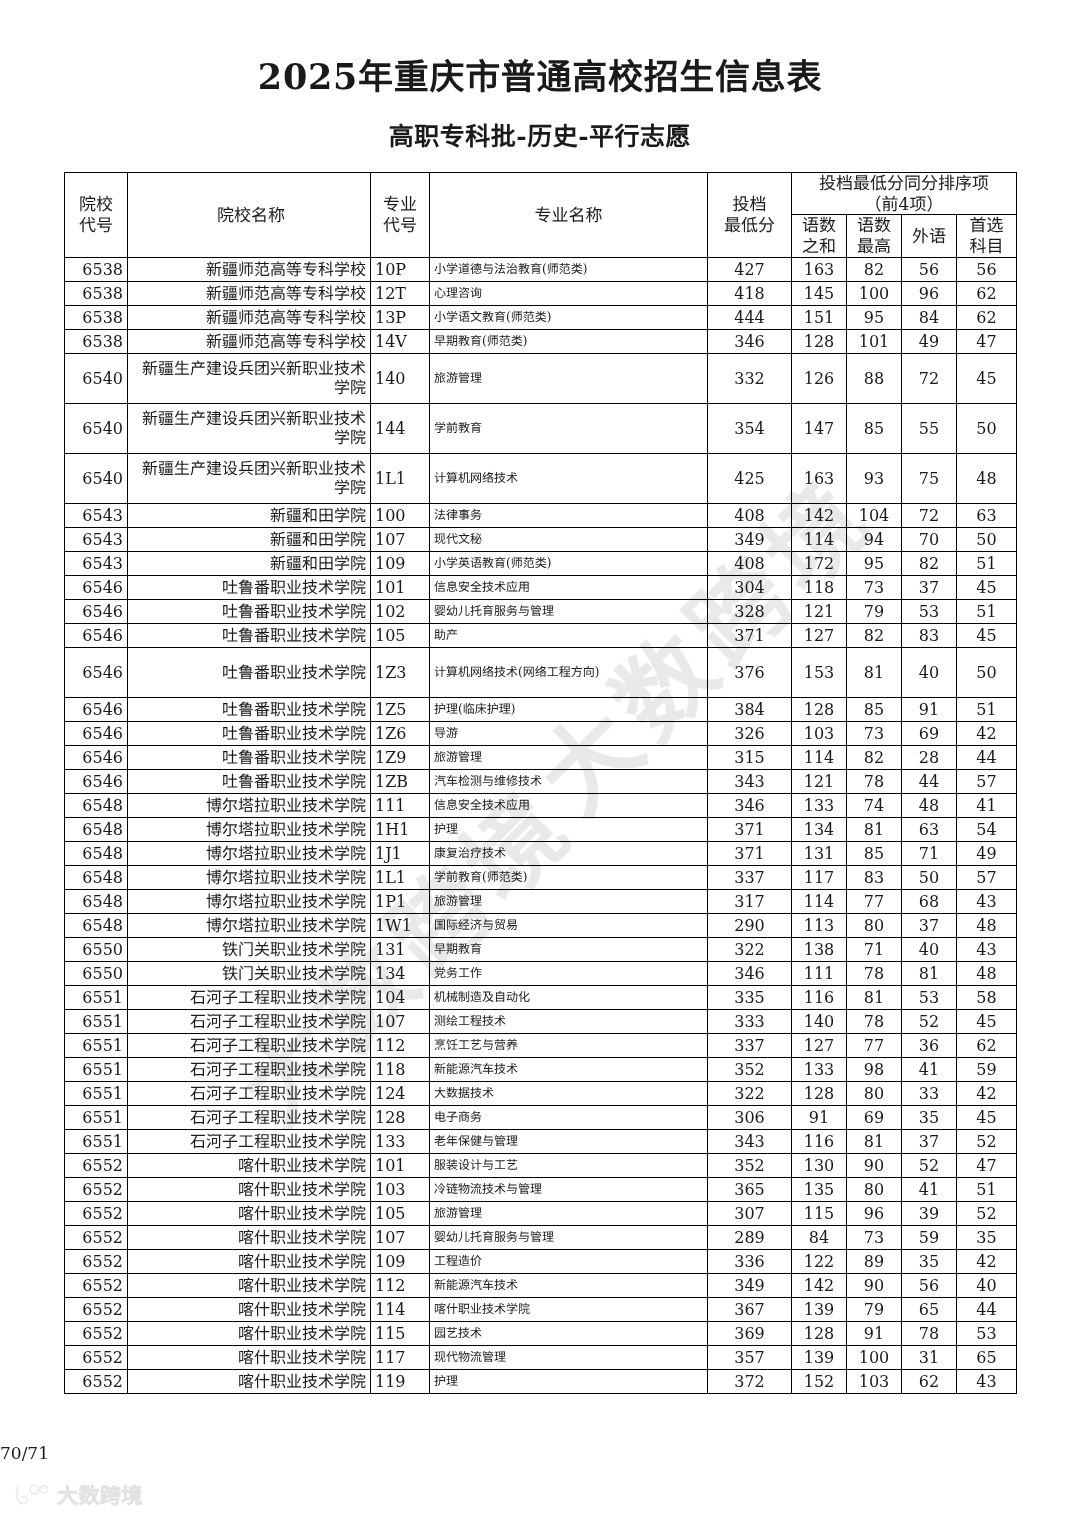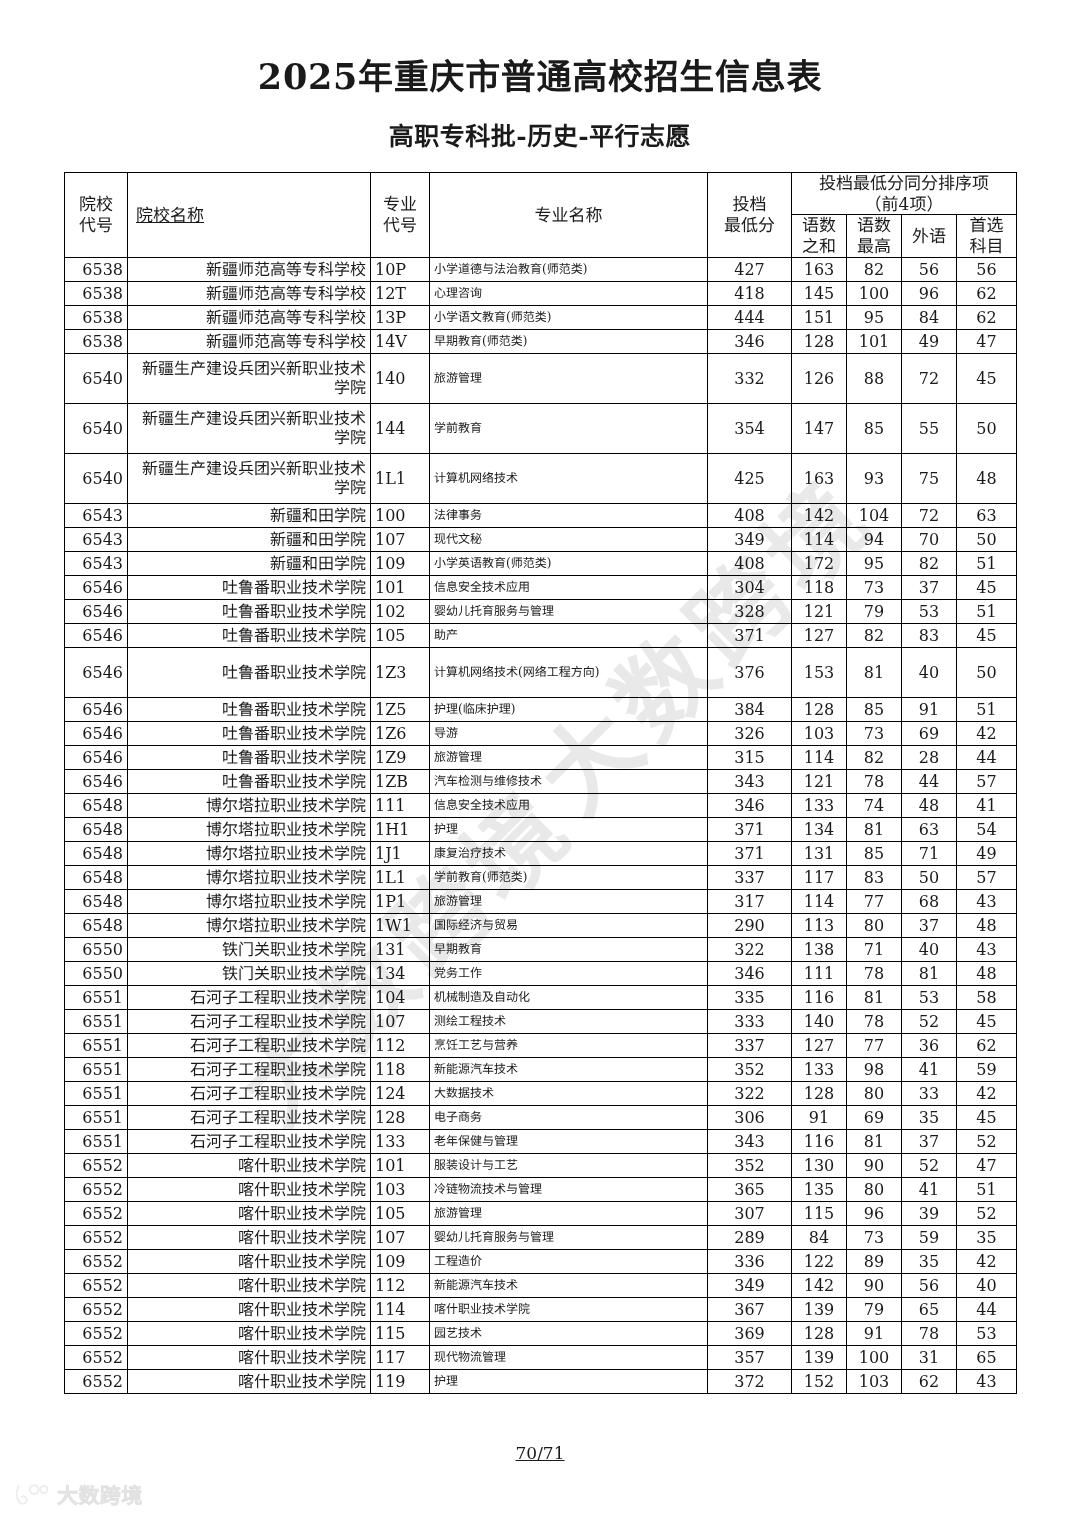--- a/index.html
+++ b/index.html
@@ -127,23 +127,22 @@
   td.num      { text-align: center; font-size: 16px; }
 
   tr.tall td { height: 49px; }
 
   
   #page-number {
     position: absolute;
     left: 0;
     right: 0;
     top: 1443px;
-    text-align: center;
+    text-align: left;
     font-size: 17px;
-    text-decoration: underline;
   }
 
   
   #corner-logo {
     position: absolute;
     left: 14px;
     top: 1479px;
     display: flex;
     align-items: center;
     gap: 7px;
@@ -187,21 +186,21 @@
         <col class="c-s2">
         <col class="c-s3">
         <col class="c-s4">
       </colgroup>
       <thead>
         <tr>
           <th rowspan="2" class="th-stack">
             <div>院校</div>
             <div>代号</div>
           </th>
-          <th rowspan="2" style="text-align:left;padding-left:8px;text-decoration:underline;">院校名称</th>
+          <th rowspan="2" style="text-align:center;padding-left:8px;">院校名称</th>
           <th rowspan="2" class="th-stack">
             <div>专业</div>
             <div>代号</div>
           </th>
           <th rowspan="2">专业名称</th>
           <th rowspan="2" class="th-stack">
             <div>投档</div>
             <div>最低分</div>
           </th>
           <th colspan="4" class="th-stack">

